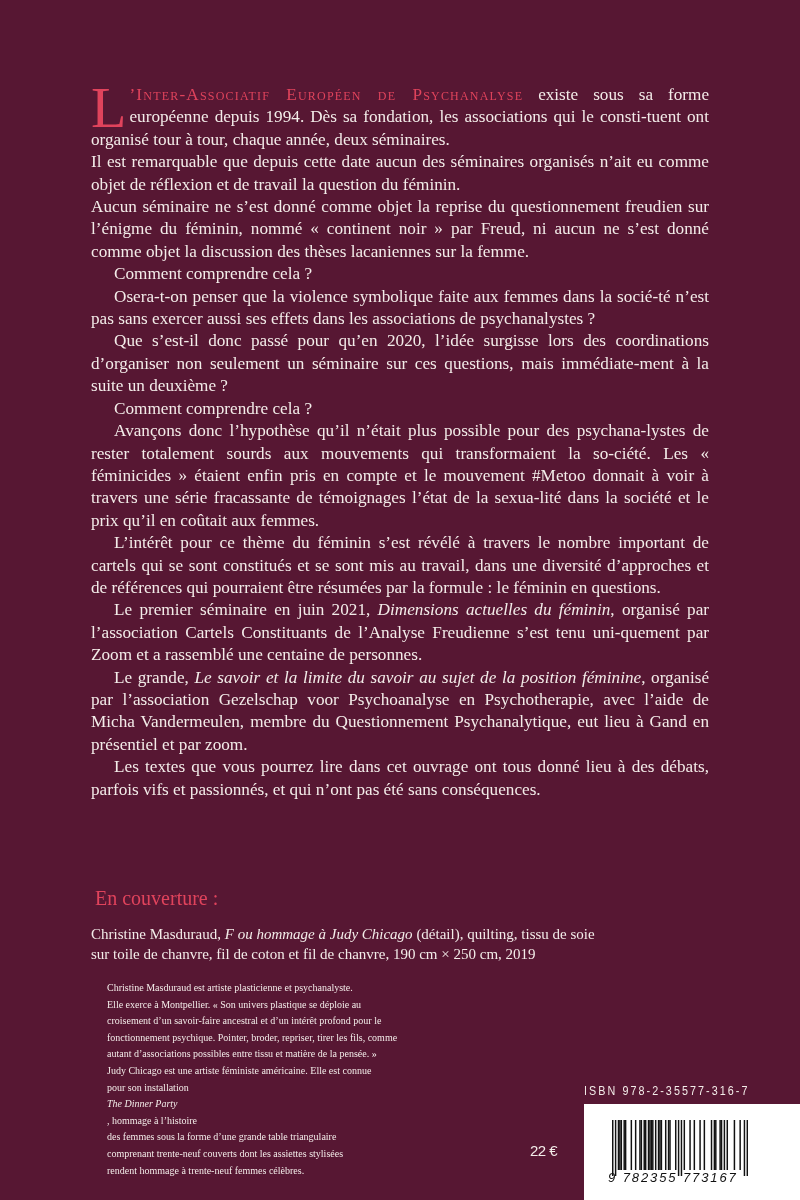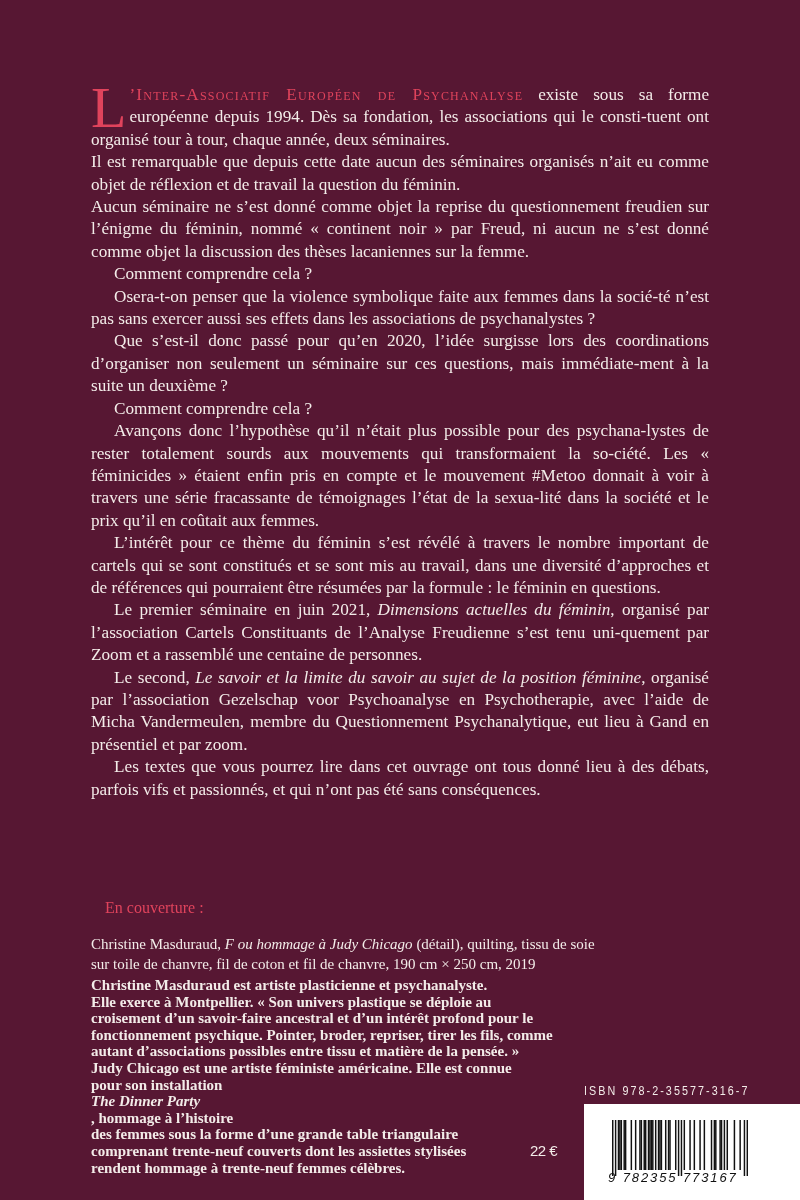--- a/index.html
+++ b/index.html
@@ -48,36 +48,35 @@
     }
     em { font-style: italic; }
 
     .cover-section {
       position: absolute;
       left: 91px;
       top: 884px;
       width: 640px;
     }
     .cover-heading {
-      font-size: 16px;
+      font-size: 20px;
       line-height: 20px;
       color: #e0435c;
-      margin: 14px;
+      margin: 4px;
     }
     .cover-credit {
       font-size: 15px;
       line-height: 20px;
       margin: 16px 0 3px 0;
     }
     .cover-bio {
-      font-size: 15px;
+      font-size: 10px;
       line-height: 16.6px;
-      margin: 0;
+      margin: 16px;
       width: 420px;
-      font-weight: bold;
     }
     .cover-bio span { display: block; white-space: nowrap; }
 
     .isbn {
       position: absolute;
       left: 584px;
       top: 1084px;
       font-family: "Liberation Sans Narrow", "Liberation Sans", sans-serif;
       font-size: 12.5px;
       letter-spacing: 2.4px;
@@ -127,21 +126,21 @@
   <p><span class="drop-cap">L</span><span class="smallcaps-lead">’Inter-Associatif Européen de Psychanalyse</span><span> existe sous sa forme européenne depuis 1994. Dès sa fondation, les associations qui le consti-tuent ont organisé tour à tour, chaque année, deux séminaires.</span></p>
   <p>Il est remarquable que depuis cette date aucun des séminaires organisés n’ait eu comme objet de réflexion et de travail la question du féminin.</p>
   <p>Aucun séminaire ne s’est donné comme objet la reprise du questionnement freudien sur l’énigme du féminin, nommé « continent noir » par Freud, ni aucun ne s’est donné comme objet la discussion des thèses lacaniennes sur la femme.</p>
   <p class="indent">Comment comprendre cela ?</p>
   <p class="indent">Osera-t-on penser que la violence symbolique faite aux femmes dans la socié-té n’est pas sans exercer aussi ses effets dans les associations de psychanalystes ?</p>
   <p class="indent">Que s’est-il donc passé pour qu’en 2020, l’idée surgisse lors des coordinations d’organiser non seulement un séminaire sur ces questions, mais immédiate-ment à la suite un deuxième ?</p>
   <p class="indent">Comment comprendre cela ?</p>
   <p class="indent">Avançons donc l’hypothèse qu’il n’était plus possible pour des psychana-lystes de rester totalement sourds aux mouvements qui transformaient la so-ciété. Les « féminicides » étaient enfin pris en compte et le mouvement #Metoo donnait à voir à travers une série fracassante de témoignages l’état de la sexua-lité dans la société et le prix qu’il en coûtait aux femmes.</p>
   <p class="indent">L’intérêt pour ce thème du féminin s’est révélé à travers le nombre important de cartels qui se sont constitués et se sont mis au travail, dans une diversité d’approches et de références qui pourraient être résumées par la formule : le féminin en questions.</p>
   <p class="indent"><span>Le premier séminaire en juin 2021, </span><em>Dimensions actuelles du féminin</em><span>, organisé par l’association Cartels Constituants de l’Analyse Freudienne s’est tenu uni-quement par Zoom et a rassemblé une centaine de personnes.</span></p>
-  <p class="indent"><span>Le second, </span><em>Le savoir et la limite du savoir au sujet de la position féminine</em><span>, organisé par l’association Gezelschap voor Psychoanalyse en Psychotherapie, avec l’aide de Micha Vandermeulen, membre du Questionnement Psychanalytique, eut lieu à Gand en présentiel et par zoom.</span></p>
+  <p class="indent"><span>Le grande, </span><em>Le savoir et la limite du savoir au sujet de la position féminine</em><span>, organisé par l’association Gezelschap voor Psychoanalyse en Psychotherapie, avec l’aide de Micha Vandermeulen, membre du Questionnement Psychanalytique, eut lieu à Gand en présentiel et par zoom.</span></p>
   <p class="indent">Les textes que vous pourrez lire dans cet ouvrage ont tous donné lieu à des débats, parfois vifs et passionnés, et qui n’ont pas été sans conséquences.</p>
 </div>
 
 <div class="cover-section">
   <p class="cover-heading">En couverture :</p>
   <p class="cover-credit"><span>Christine Masduraud, </span><em>F ou hommage à Judy Chicago</em><span> (détail), quilting, tissu de soie</span><br><span>sur toile de chanvre, fil de coton et fil de chanvre, 190 cm × 250 cm, 2019</span></p>
   <div class="cover-bio">
     <span>Christine Masduraud est artiste plasticienne et psychanalyste.</span>
     <span>Elle exerce à Montpellier. « Son univers plastique se déploie au</span>
     <span>croisement d’un savoir-faire ancestral et d’un intérêt profond pour le</span>

